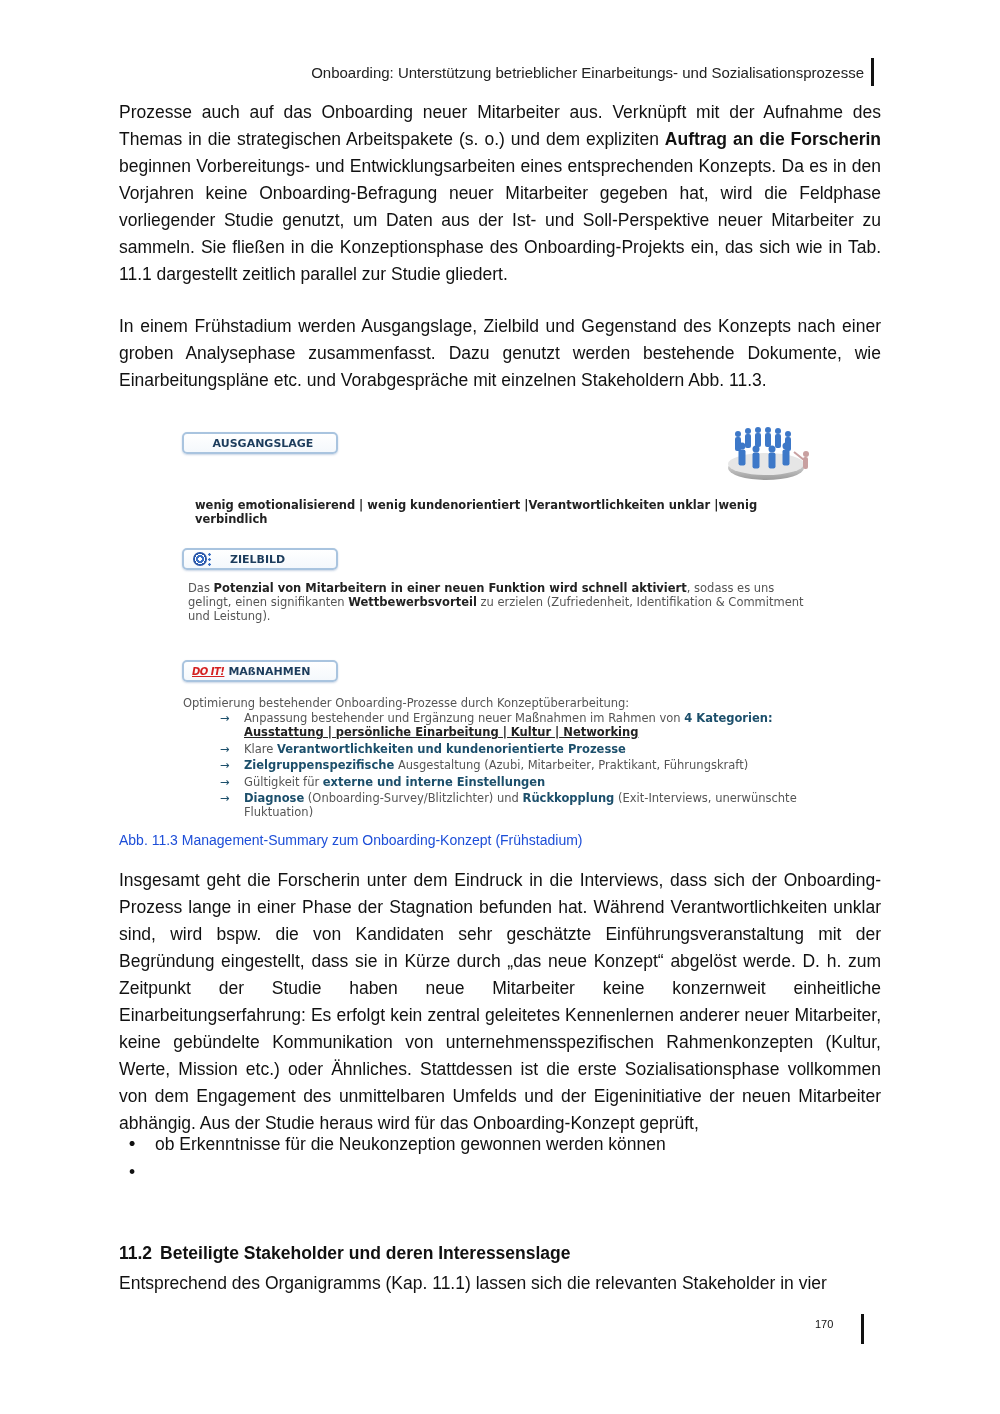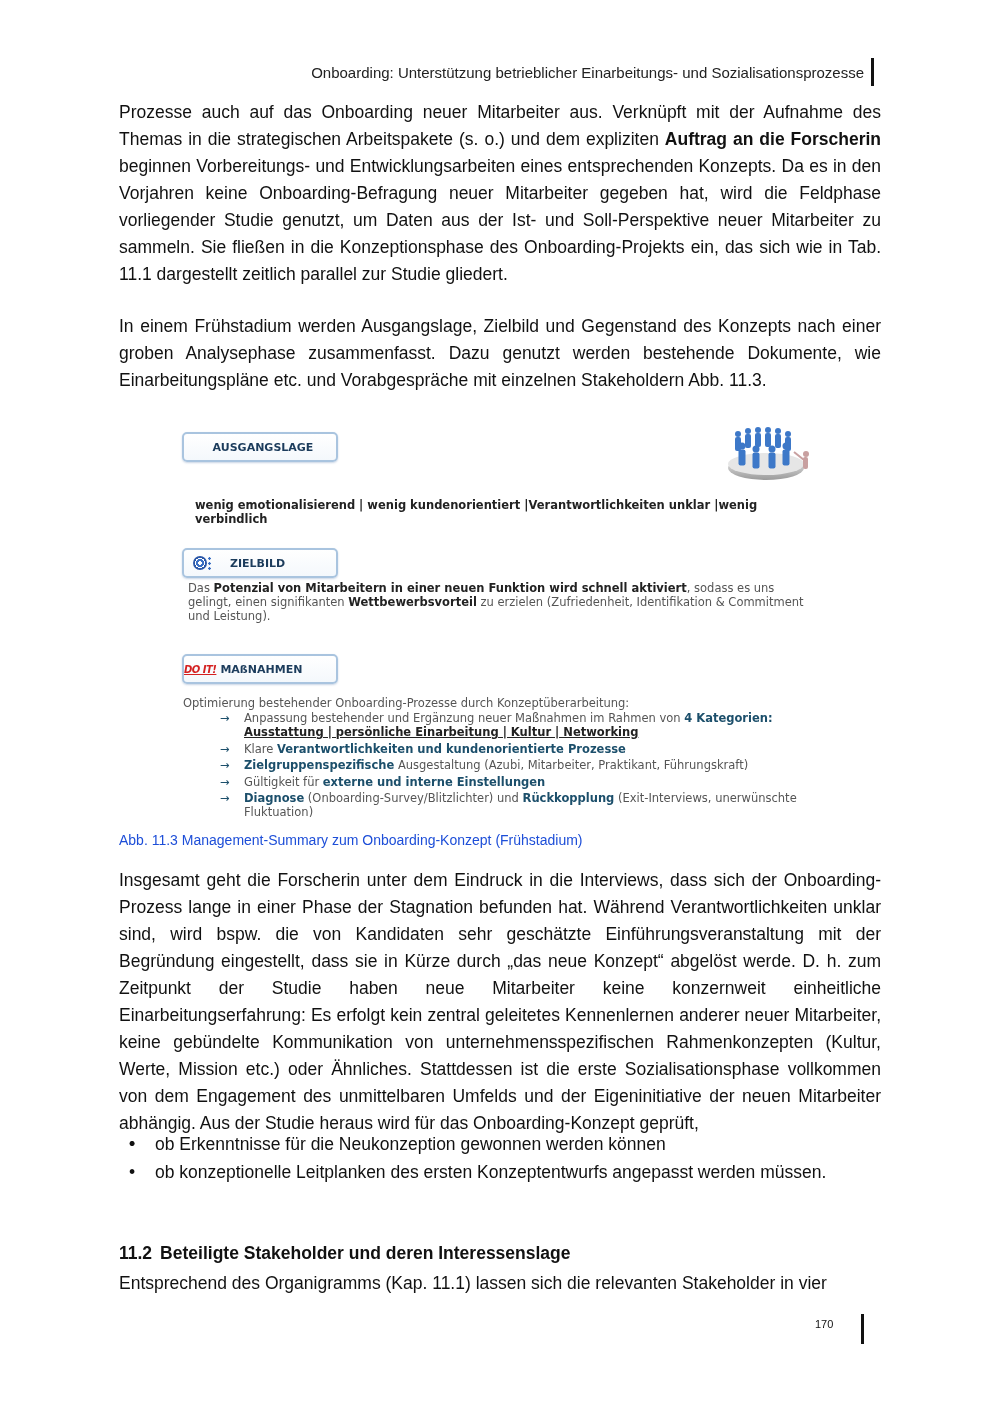--- a/index.html
+++ b/index.html
@@ -8,24 +8,24 @@
     .running-header { position: absolute; top: 64px; right: 136px; font-size: 15px; color: #222; }
     .header-bar { position: absolute; top: 58px; left: 871px; width: 3px; height: 28px; background: #111; }
 
     .body-text { position: absolute; left: 119px; width: 762px; font-size: 17.5px; line-height: 27px; text-align: justify; color: #111; }
     .body-text b { font-weight: bold; }
 
     .p1 { top: 99px; }
     .p2 { top: 313px; }
 
     .figure { position: absolute; left: 180px; top: 430px; width: 640px; height: 390px; font-family: "DejaVu Sans", sans-serif; }
-    .fig-box { position: absolute; left: 2px; height: 30px; border: 2px solid #a9c4df; border-radius: 5px; background: linear-gradient(#ffffff, #f4f8fc); box-shadow: 0 1px 2px rgba(120,150,190,0.4); font-size: 11px; font-weight: bold; color: #1c3c5c; display: flex; align-items: center; box-sizing: border-box; }
+    .fig-box { position: absolute; left: 2px; height: 22px; border: 2px solid #a9c4df; border-radius: 5px; background: linear-gradient(#ffffff, #f4f8fc); box-shadow: 0 1px 2px rgba(120,150,190,0.4); font-size: 11px; font-weight: bold; color: #1c3c5c; display: flex; align-items: center; box-sizing: border-box; }
     .box-ausgangslage { top: 2px; width: 156px; justify-content: center; padding-left: 6px; }
     .box-zielbild { top: 118px; width: 156px; padding-left: 8px; }
-    .box-massnahmen { top: 224px; width: 156px; padding-left: 0; }
+    .box-massnahmen { top: 230px; width: 156px; padding-left: 8px; }
 
     .target-icon { width: 20px; height: 18px; position: relative; margin-right: 18px; }
     .target-icon .ring { position: absolute; left: 1px; top: 2px; width: 14px; height: 14px; border-radius: 50%; background: radial-gradient(circle, #fff 0 2px, #3a6fc4 2px 4px, #fff 4px 5px, #2b57a8 5px); }
     .target-icon .dots { position: absolute; left: 16px; top: 2px; width: 3px; height: 14px; background: radial-gradient(circle, #3a6fc4 1px, transparent 1.5px) 0 0/3px 5px repeat-y; }
 
     .doit-icon { font-family: "DejaVu Sans", sans-serif; font-size: 10px; font-weight: bold; color: #d42020; font-style: italic; letter-spacing: -0.5px; margin-right: 4px; text-decoration: underline; }
 
     .fig-text { position: absolute; font-size: 11.5px; line-height: 14px; color: #555; }
     .fig-text b { color: #222; }
     .t-ausg { left: 15px; top: 40px; width: 520px; }
@@ -130,21 +130,21 @@
   </ul>
 </div>
 
 <div class="caption">Abb. 11.3 Management-Summary zum Onboarding-Konzept (Frühstadium)</div>
 
 <div class="body-text p3">Insgesamt geht die Forscherin unter dem Eindruck in die Interviews, dass sich der Onboarding-Prozess lange in einer Phase der Stagnation befunden hat. Während Verantwortlichkeiten unklar sind, wird bspw. die von Kandidaten sehr geschätzte Einführungsveranstaltung mit der Begründung eingestellt, dass sie in Kürze durch „das neue Konzept“ abgelöst werde. D. h. zum Zeitpunkt der Studie haben neue Mitarbeiter keine konzernweit einheitliche Einarbeitungserfahrung: Es erfolgt kein zentral geleitetes Kennenlernen anderer neuer Mitarbeiter, keine gebündelte Kommunikation von unternehmensspezifischen Rahmenkonzepten (Kultur, Werte, Mission etc.) oder Ähnliches. Stattdessen ist die erste Sozialisationsphase vollkommen von dem Engagement des unmittelbaren Umfelds und der Eigeninitiative der neuen Mitarbeiter abhängig. Aus der Studie heraus wird für das Onboarding-Konzept geprüft,</div>
 
 <ul class="bullets">
   <li><span class="dot">•</span></li>
   <li><span class="dot">•</span><span>ob Erkenntnisse für die Neukonzeption gewonnen werden können</span></li>
-  <li><span class="dot">•</span><span>ob konzeptionelle Leitplanken des ersten Konzeptentwurfs angepasst werden müssen.</span></li>
+  <li><span class="dot">•</span></li>
 </ul>
 
 <div class="section-heading"><span class="num">11.2</span><span>Beteiligte Stakeholder und deren Interessenslage</span></div>
 
 <div class="body-text p4">Entsprechend des Organigramms (Kap. 11.1) lassen sich die relevanten Stakeholder in vier</div>
 
 <div class="page-number">170</div>
 <div class="footer-bar"></div>
 
 </body></html>

